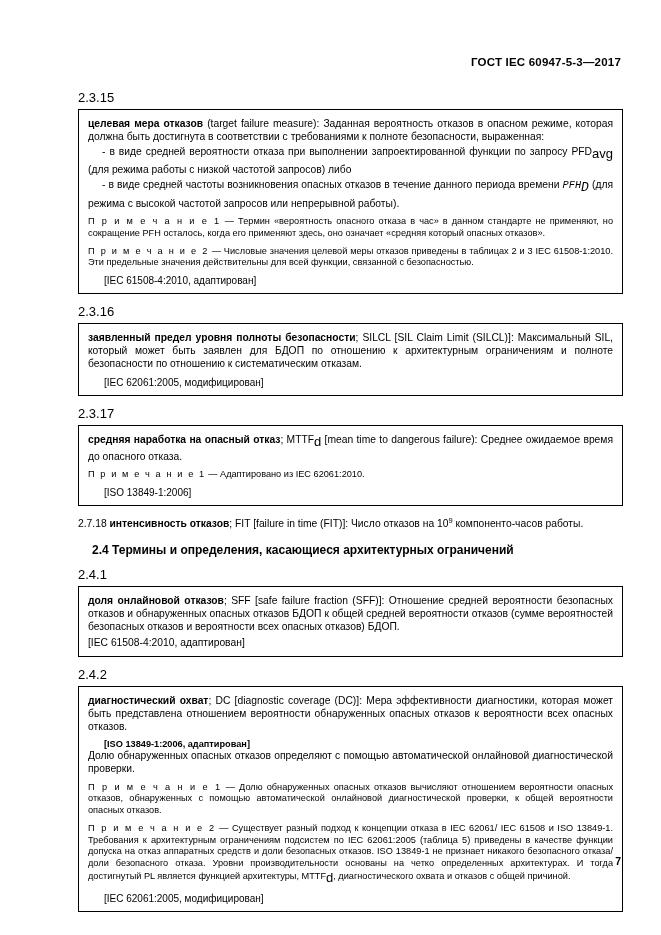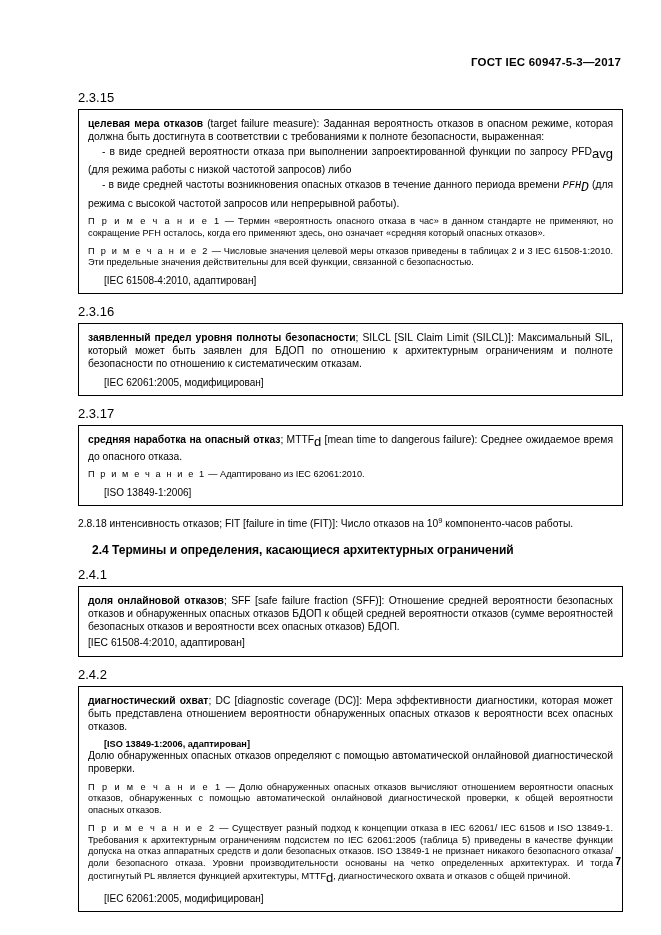--- a/index.html
+++ b/index.html
@@ -70,21 +70,21 @@
     font-weight: bold;
   }
   .plain-para {
     margin: 0 0 10px 38px;
     font-size: 10.3px;
     line-height: 1.3;
     text-align: justify;
     width: 545px;
   }
   .plain-para .term {
-    font-weight: normal;
+    font-weight: bold;
   }
   .section-head {
     margin: 12px 0 10px 52px;
     font-size: 12px;
     font-weight: bold;
   }
   sub {
     font-size: 13px;
     vertical-align: sub;
   }
@@ -130,21 +130,21 @@
     <p class="src">[IEC 62061:2005, модифицирован]</p>
   </div>
 
   <div class="clause-num">2.3.17</div>
   <div class="box">
     <p class="txt"><span class="term">средняя наработка на опасный отказ</span><span>; MTTF</span><sub>d</sub><span> [mean time to dangerous failure): Среднее ожидаемое время до опасного отказа.</span></p>
     <p class="note"><span class="note-label">П р и м е ч а н и е  1</span><span> —  Адаптировано из IEC 62061:2010.</span></p>
     <p class="src">[ISO 13849-1:2006]</p>
   </div>
 
-  <div class="plain-para"><span>2.8.18 </span><span class="term">интенсивность отказов</span><span>; FIT [failure in time (FIT)]: Число отказов на 10</span><sup>9</sup><span> компоненто-часов работы.</span></div>
+  <div class="plain-para"><span>2.7.18 </span><span class="term">интенсивность отказов</span><span>; FIT [failure in time (FIT)]: Число отказов на 10</span><sup>9</sup><span> компоненто-часов работы.</span></div>
 
   <div class="section-head"><span>2.4 </span><span>Термины и определения, касающиеся архитектурных ограничений</span></div>
 
   <div class="clause-num">2.4.1</div>
   <div class="box">
     <p class="txt"><span class="term">доля онлайновой отказов</span><span>; SFF [safe failure fraction (SFF)]: Отношение средней вероятности безопасных отказов и обнаруженных опасных отказов БДОП к общей средней вероятности отказов (сумме вероятностей безопасных отказов и вероятности всех опасных отказов) БДОП.</span></p>
     <p class="txt">[IEC 61508-4:2010, адаптирован]</p>
   </div>
 
   <div class="clause-num">2.4.2</div>

